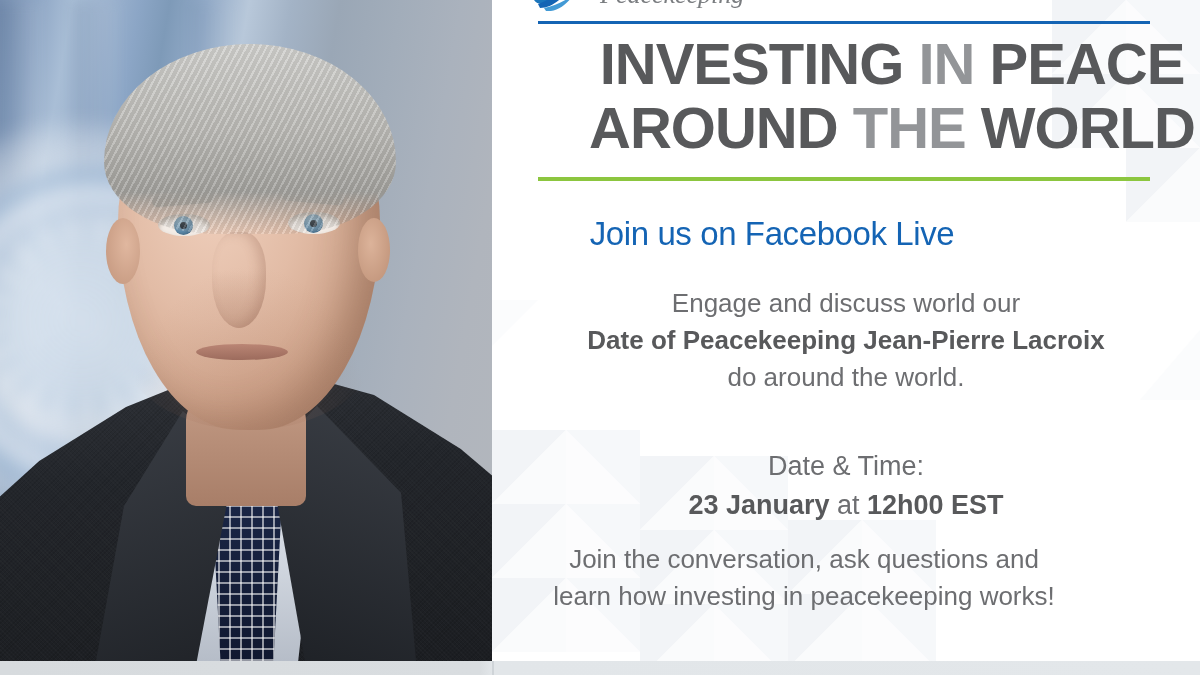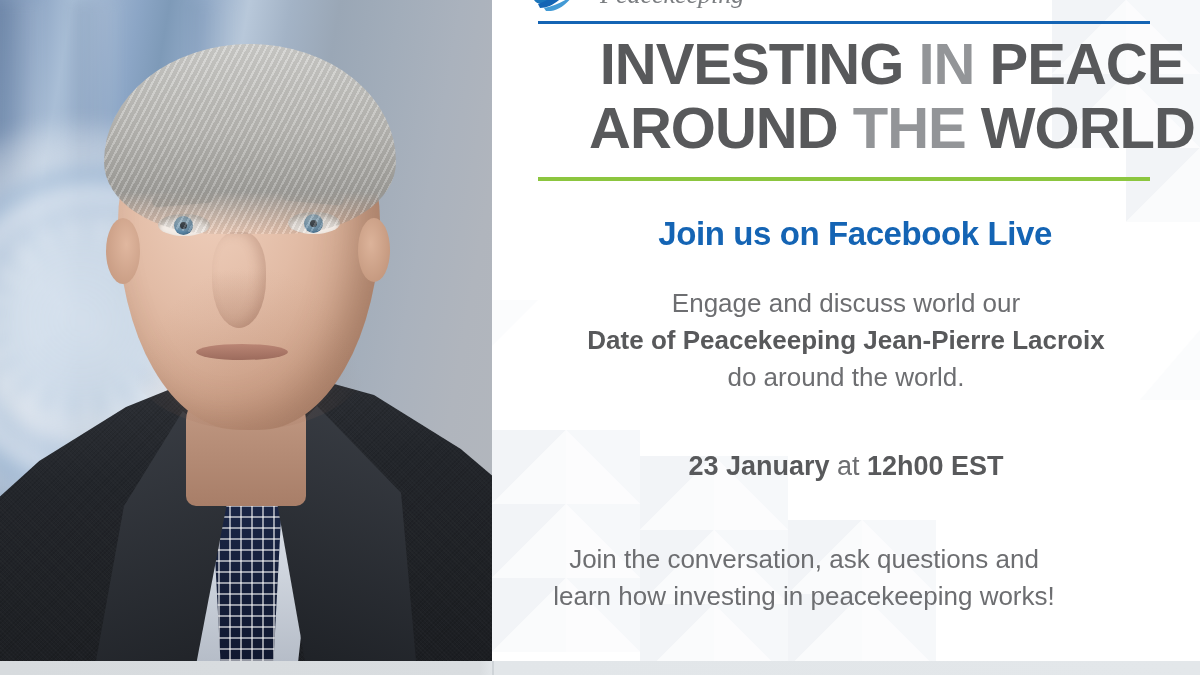--- a/index.html
+++ b/index.html
@@ -311,23 +311,23 @@
     white-space: nowrap;
   }
   #headline .lt { color: #939598; }
   #headline .dk { color: #58595b; }
   .headline-line { display: block; }
 
   #subhead {
     position: absolute;
     left: 0; top: 215px;
     width: 560px;
-    text-align: right;
+    text-align: center;
     font-size: 33px;
-    font-weight: bold;
+    font-weight: normal;
     color: #1464b4;
     letter-spacing: -0.4px;
   }
 
   #body-block {
     position: absolute;
     left: 0; top: 285px;
     width: 708px;
     text-align: center;
     font-size: 26px;
@@ -501,20 +501,21 @@
 
       <div id="subhead">Join us on Facebook Live</div>
 
       <div id="body-block">
         <span class="body-line">Engage and discuss world our</span>
         <span class="body-line strong">Date of Peacekeeping Jean-Pierre Lacroix</span>
         <span class="body-line">do around the world.</span>
       </div>
 
       <div id="datetime-block">
+        <span class="body-line">Date &amp; Time:</span>
         <span class="body-line">
           <span class="strong">23 January</span>
           <span>at</span>
           <span class="strong">12h00 EST</span>
         </span>
       </div>
 
       <div id="cta-block">
         <span class="body-line">Join the conversation, ask questions and</span>
         <span class="body-line">learn how investing in peacekeeping works!</span>

